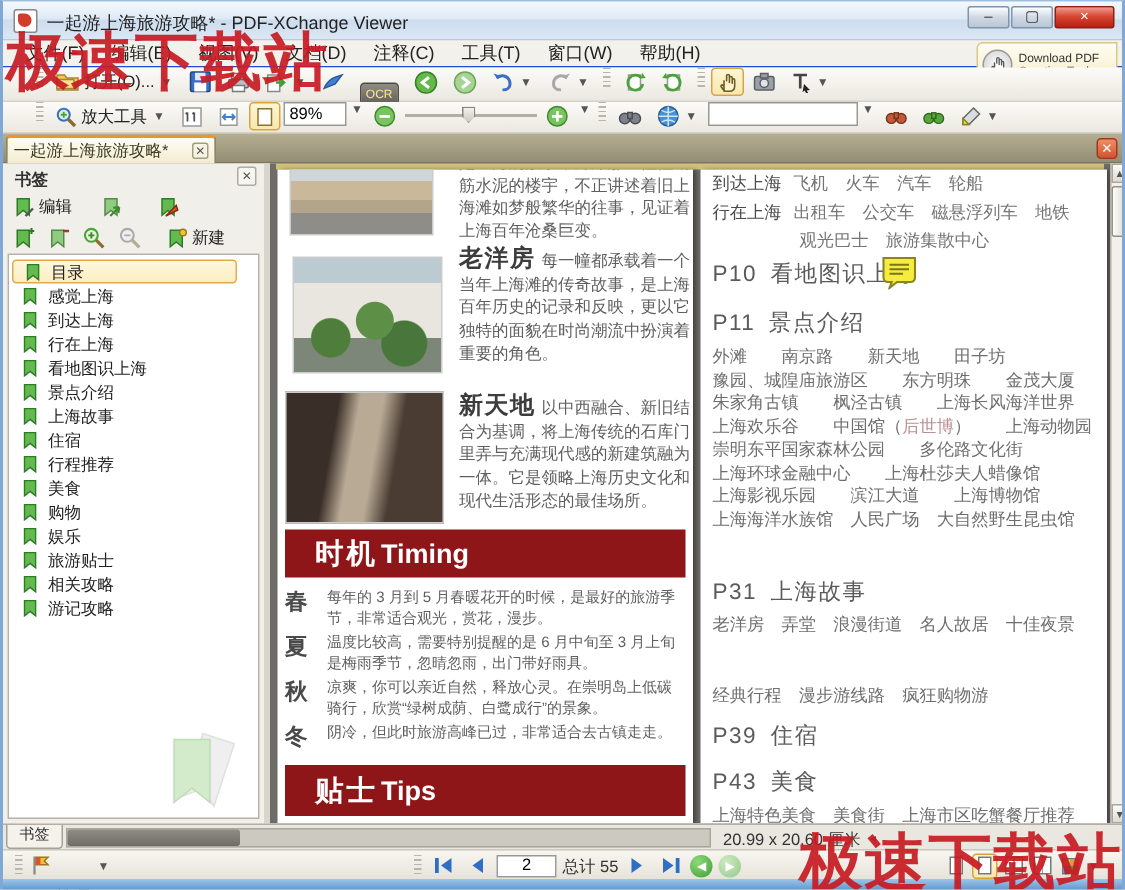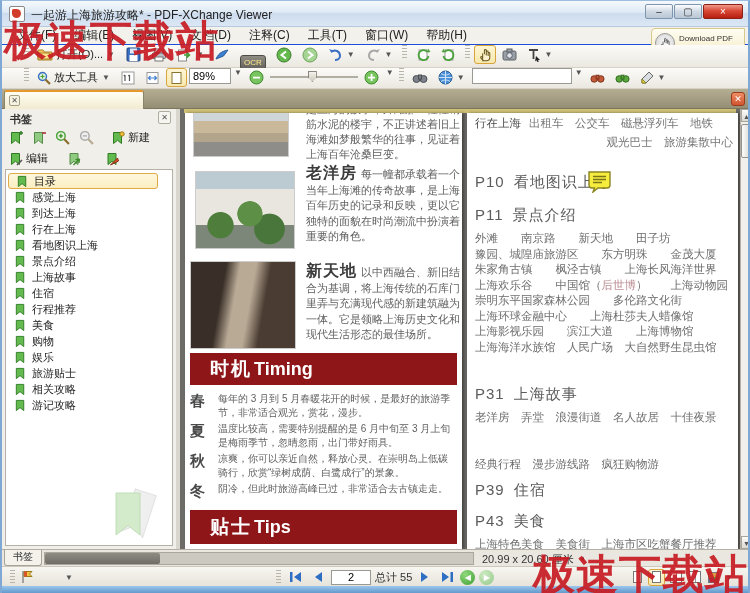--- a/index.html
+++ b/index.html
@@ -100,21 +100,21 @@
   .banner2 { top:397px; height:34px; }
   .seasons { position:absolute; left:5px; top:279px; width:267px; }
   .season { display:flex; gap:6px; margin-bottom:3px; }
   .season .ch { width:22px; font-size:15px; font-weight:bold; color:#4a4a4a; flex:none; }
   .season .tx { width:234px; font-size:10px; line-height:13.5px; color:#5f5f5f; }
 
   .trans { position:absolute; left:8px; top:1px; width:258px; font-size:11.5px; line-height:19px; }
   .trans .row { white-space:nowrap; }
   .trans .tl { color:#4a4a4a; margin-right:8px; }
   .trans .ti { color:#757575; }
-  .trans .indent { padding-left:58px;text-align:right; }
+  .trans .indent { padding-left:58px; }
   .phead { position:absolute; left:8px; font-size:15px; color:#5b5b5b; letter-spacing:1px; white-space:nowrap; }
   .phead .pg { margin-right:9px; }
   .plines { position:absolute; left:8px; width:258px; font-size:11.5px; line-height:15.5px; color:#6e6e6e; }
   .plines .light { color:#bb8f93; }
   .note-icon { position:absolute; left:120px; top:57px; }
 
   
   .vscroll { position:absolute; left:738px; top:108px; width:12px; height:440px; background:#f1f0ec; border-left:1px solid #b3afa6; }
   .vs-btn { position:absolute; left:0; width:11px; height:13px; font-size:7px; text-align:center; line-height:13px; color:#555; background:linear-gradient(#fcfcfa,#dcd9d2); border:1px solid #a9a59b; }
   .vs-up { top:0; } .vs-down { bottom:0; }
@@ -377,34 +377,56 @@
       <svg width="14" height="14" viewBox="0 0 14 14">
           <path d="M9 1 L13 5 L6 12 L2 12 L2 8 Z" fill="#d9dde2" stroke="#666"></path>
           <path d="M2 8 L6 12 L2 12 Z" fill="#f2e23c" stroke="#8a8420"></path>
         </svg>
       <span class="caret">▼</span>
     </span>
   </div>
 
   <div class="tabbar">
     <span class="doc-tab">
+      <span class="lbl">一起游上海旅游攻略*</span>
       <span class="tab-close">✕</span>
     </span>
     <span class="tabbar-close">✕</span>
   </div>
 
   <div class="sidebar">
     <div class="sb-header">
       <span class="sb-title">书签</span>
       <span class="sb-close">✕</span>
     </div>
     <div class="sb-btnrow">
       <span class="sb-btn">
         <svg width="14" height="14" viewBox="0 0 14 14">
             <path d="M2.5 1.5 h8 v11 l-4 -3.2 -4 3.2 z" fill="#63bb4f" stroke="#2f7a24"></path>
+            <path d="M8 13 L13 8" stroke="#555" stroke-width="1.6"></path>
+          </svg>
+        <span class="lbl">编辑</span>
+      </span>
+      <span class="sb-btn" style="margin-left:10px;">
+        <svg width="15" height="14" viewBox="0 0 14 14">
+            <path d="M2.5 1.5 h8 v11 l-4 -3.2 -4 3.2 z" fill="#8fcb80" stroke="#558a48"></path>
+            <path d="M6 13 L12 7 M12 7 l-4 .6 M12 7 l-.6 4" stroke="#3f8a2c" stroke-width="1.4" fill="none"></path>
+          </svg>
+      </span>
+      <span class="sb-btn" style="margin-left:14px;">
+        <svg width="15" height="14" viewBox="0 0 14 14">
+            <path d="M2.5 1.5 h8 v11 l-4 -3.2 -4 3.2 z" fill="#63bb4f" stroke="#2f7a24"></path>
+            <path d="M5 13 L12 6 L13 9 Z" fill="#d9542c" stroke="#8a2c12"></path>
+          </svg>
+      </span>
+    </div>
+    <div class="sb-btnrow">
+      <span class="sb-btn">
+        <svg width="14" height="14" viewBox="0 0 14 14">
+            <path d="M2.5 1.5 h8 v11 l-4 -3.2 -4 3.2 z" fill="#63bb4f" stroke="#2f7a24"></path>
             <path d="M10 2 h4 M12 0 v4" stroke="#2f7a24" stroke-width="1.4"></path>
           </svg>
       </span>
       <span class="sb-btn">
         <svg width="14" height="14" viewBox="0 0 14 14">
             <path d="M2.5 1.5 h8 v11 l-4 -3.2 -4 3.2 z" fill="#8fcb80" stroke="#558a48"></path>
             <path d="M10 2 h4" stroke="#a33" stroke-width="1.6"></path>
           </svg>
       </span>
       <span class="sb-btn">
@@ -420,41 +442,20 @@
             <path d="M8.5 8.5 L13 13" stroke="#b5ab94" stroke-width="2"></path>
             <path d="M3.6 5.5 h3.8" stroke="#aaa" stroke-width="1.2"></path>
           </svg>
       </span>
       <span class="sb-btn" style="margin-left:8px;">
         <svg width="14" height="14" viewBox="0 0 14 14">
             <path d="M2.5 1.5 h8 v11 l-4 -3.2 -4 3.2 z" fill="#63bb4f" stroke="#2f7a24"></path>
             <circle cx="11" cy="3" r="2.2" fill="#f2c23c" stroke="#9a7a18"></circle>
           </svg>
         <span class="lbl">新建</span>
-      </span>
-    </div>
-    <div class="sb-btnrow">
-      <span class="sb-btn">
-        <svg width="14" height="14" viewBox="0 0 14 14">
-            <path d="M2.5 1.5 h8 v11 l-4 -3.2 -4 3.2 z" fill="#63bb4f" stroke="#2f7a24"></path>
-            <path d="M8 13 L13 8" stroke="#555" stroke-width="1.6"></path>
-          </svg>
-        <span class="lbl">编辑</span>
-      </span>
-      <span class="sb-btn" style="margin-left:10px;">
-        <svg width="15" height="14" viewBox="0 0 14 14">
-            <path d="M2.5 1.5 h8 v11 l-4 -3.2 -4 3.2 z" fill="#8fcb80" stroke="#558a48"></path>
-            <path d="M6 13 L12 7 M12 7 l-4 .6 M12 7 l-.6 4" stroke="#3f8a2c" stroke-width="1.4" fill="none"></path>
-          </svg>
-      </span>
-      <span class="sb-btn" style="margin-left:14px;">
-        <svg width="15" height="14" viewBox="0 0 14 14">
-            <path d="M2.5 1.5 h8 v11 l-4 -3.2 -4 3.2 z" fill="#63bb4f" stroke="#2f7a24"></path>
-            <path d="M5 13 L12 6 L13 9 Z" fill="#d9542c" stroke="#8a2c12"></path>
-          </svg>
       </span>
     </div>
 
     <div class="sb-list">
       <div style="height:3px;"></div>
       <div class="bm-item selected">
         <svg width="13" height="13" viewBox="0 0 14 14">
             <path d="M2.5 1.5 h8 v11 l-4 -3.2 -4 3.2 z" fill="#63bb4f" stroke="#2f7a24"></path>
           </svg>
         <span class="lbl">目录</span>
@@ -594,20 +595,21 @@
       </div>
 
       <div class="banner banner2">
         <span class="zh">贴士</span>
         <span class="en">Tips</span>
       </div>
     </div>
 
     <div class="page page-right">
       <div class="trans">
+        <div class="row"><span class="tl">到达上海</span><span class="ti">飞机　火车　汽车　轮船</span></div>
         <div class="row"><span class="tl">行在上海</span><span class="ti">出租车　公交车　磁悬浮列车　地铁</span></div>
         <div class="row indent"><span class="ti">观光巴士　旅游集散中心</span></div>
       </div>
 
       <div class="phead" style="top:60px">
         <span class="pg">P10</span><span>看地图识上海</span>
       </div>
       <span class="note-icon">
         <svg width="25" height="23" viewBox="0 0 25 23">
             <path d="M2 2 h21 v13 a3 3 0 0 1 -3 3 h-9 l-5 4 1.5-4 H5 a3 3 0 0 1 -3 -3 z" fill="#f6ec3e" stroke="#8b8420" stroke-width="1.4"></path>

